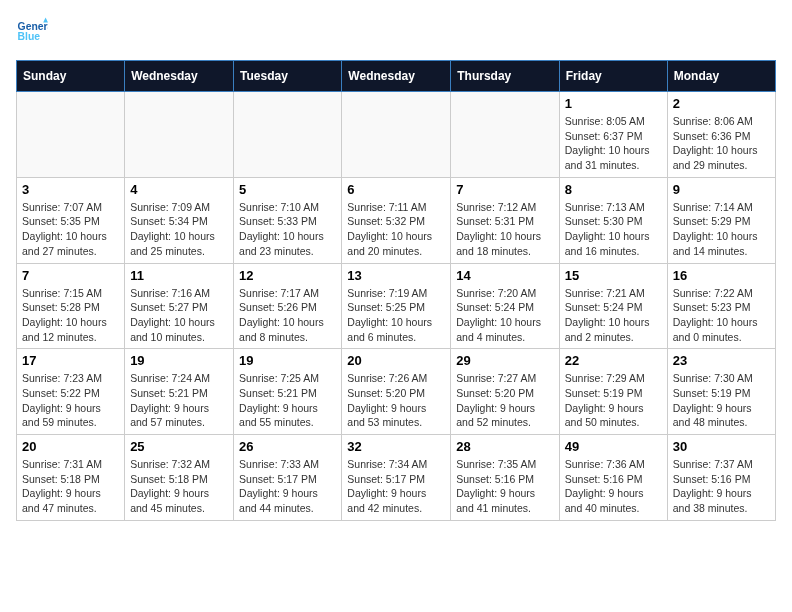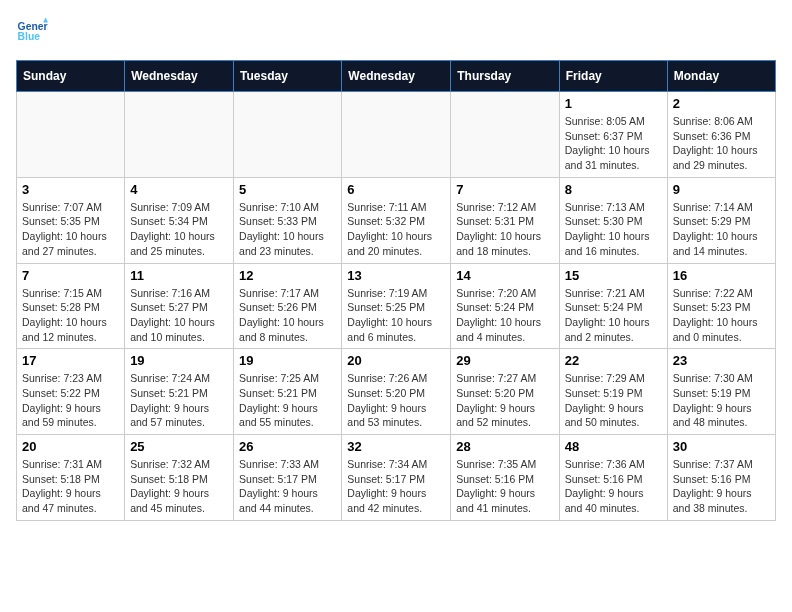--- a/index.html
+++ b/index.html
@@ -224,21 +224,21 @@
         </td>
         <td>
           <span class="day-num">32</span>
           <div class="day-info">Sunrise: 7:34 AM<br>Sunset: 5:17 PM<br>Daylight: 9 hours<br>and 42 minutes.</div>
         </td>
         <td>
           <span class="day-num">28</span>
           <div class="day-info">Sunrise: 7:35 AM<br>Sunset: 5:16 PM<br>Daylight: 9 hours<br>and 41 minutes.</div>
         </td>
         <td>
-          <span class="day-num">48</span>
+          <span class="day-num">49</span>
           <div class="day-info">Sunrise: 7:36 AM<br>Sunset: 5:16 PM<br>Daylight: 9 hours<br>and 40 minutes.</div>
         </td>
         <td>
           <span class="day-num">30</span>
           <div class="day-info">Sunrise: 7:37 AM<br>Sunset: 5:16 PM<br>Daylight: 9 hours<br>and 38 minutes.</div>
         </td>
       </tr>
     </tbody>
 </table>
 

